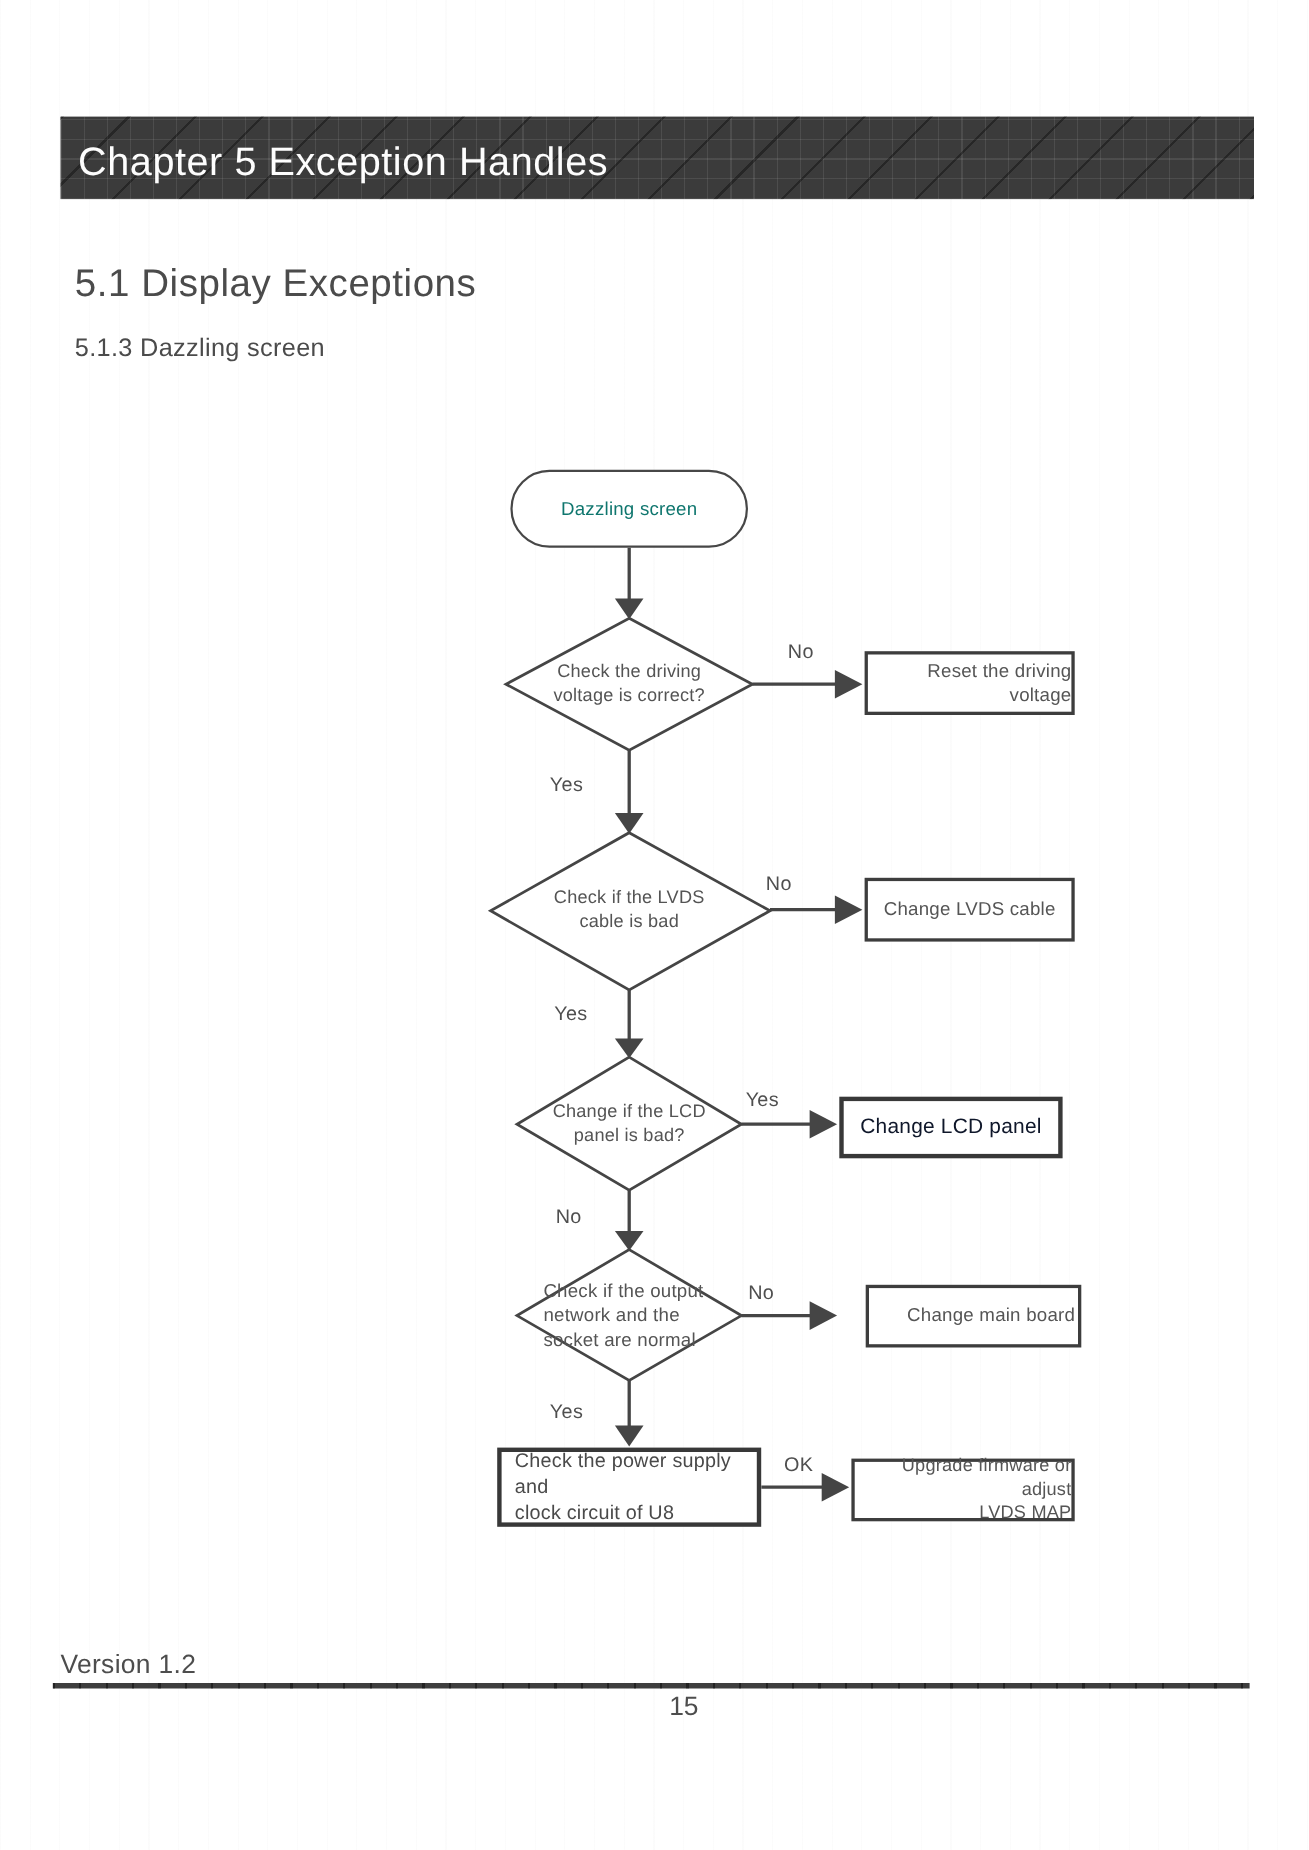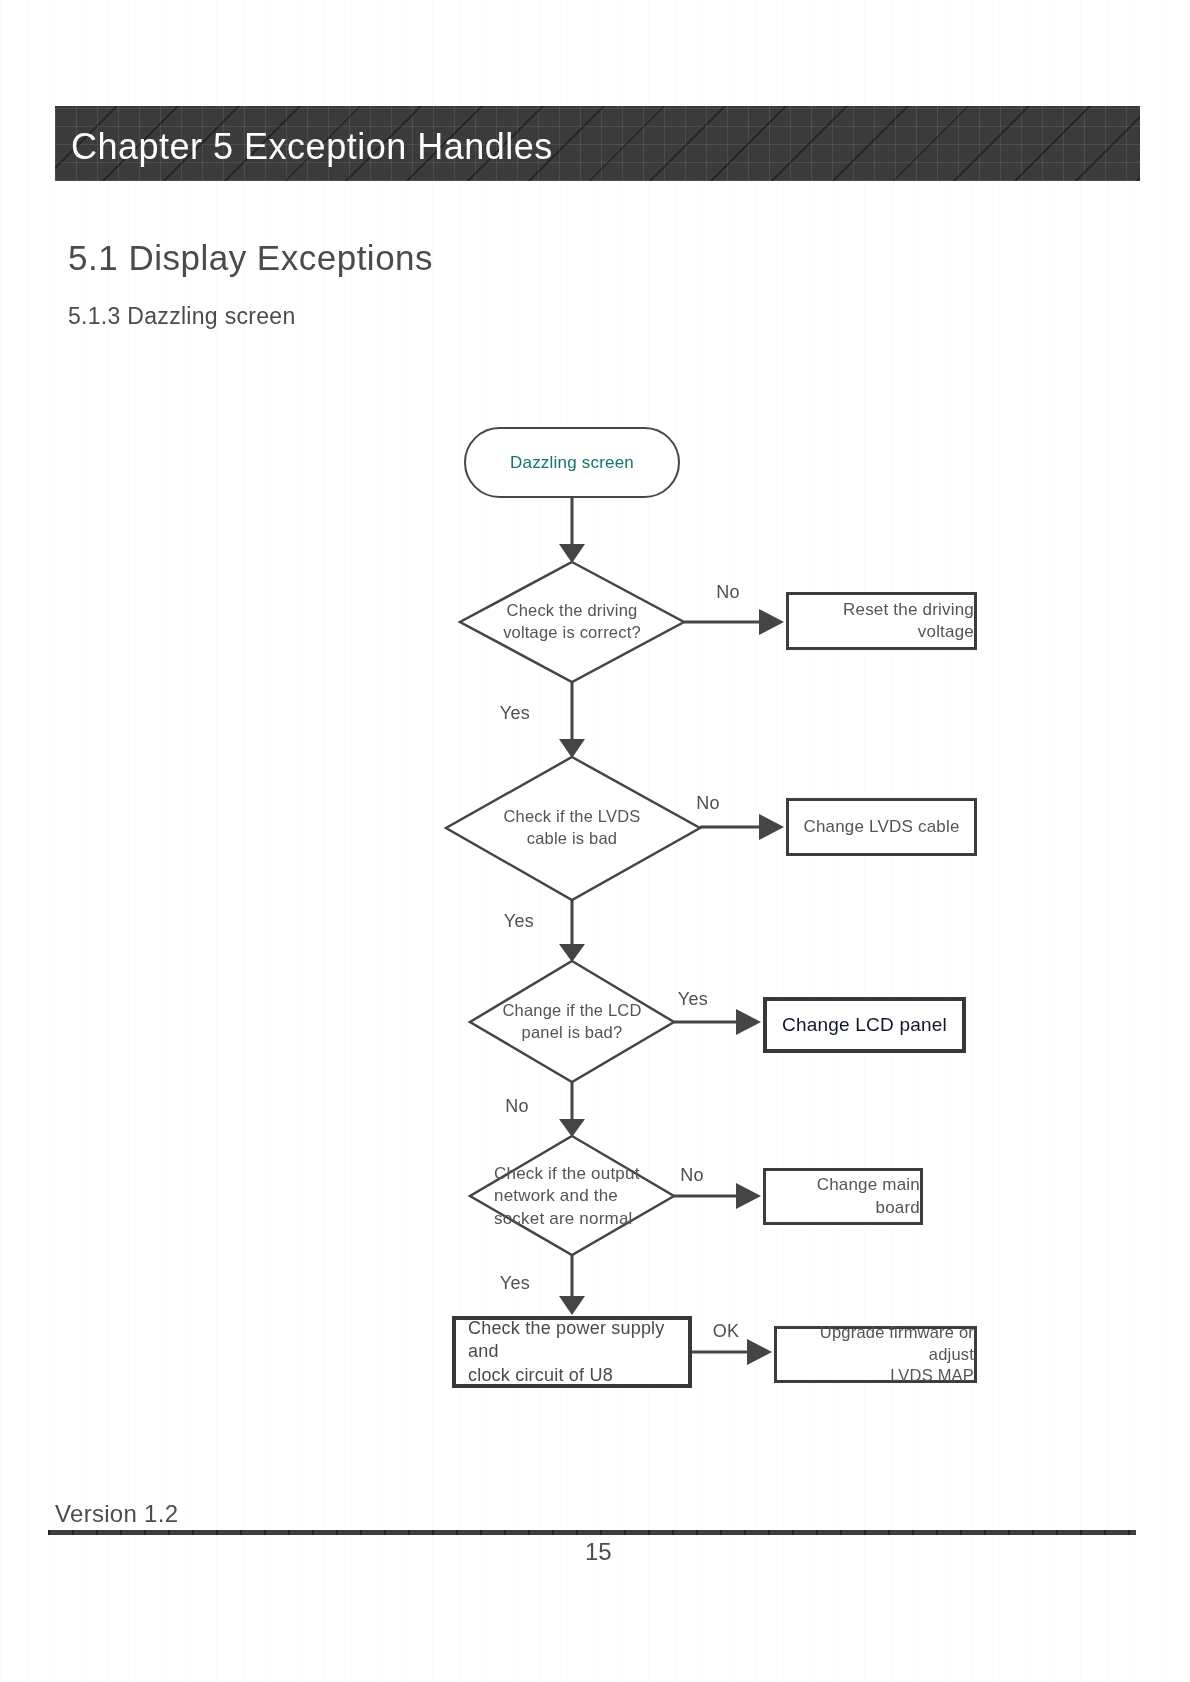--- a/index.html
+++ b/index.html
@@ -61,21 +61,21 @@
   .footer-version{
     position:absolute;left:55px;top:1500px;
     font-size:24px;color:#4d4d4d;font-weight:300;letter-spacing:0.3px;
   }
   .footer-rule{
     position:absolute;left:48px;top:1530px;width:1088px;height:5px;
     background-color:#3e3e3e;
     background-image:repeating-linear-gradient(90deg, rgba(0,0,0,0.45) 0 2px, transparent 2px 24px);
   }
   .page-number{
-    position:absolute;left:585px;top:1538px;width:50px;text-align:left;
+    position:absolute;left:585px;top:1538px;width:50px;text-align:right;
     font-size:24px;color:#4d4d4d;
   }
 </style>
 </head>
 <body>
 
 <div class="page">
 
   <div class="chapter-bar">
     <span class="title">Chapter 5 Exception Handles</span>
@@ -127,21 +127,21 @@
 cable is bad</div>
   <div class="node-text" style="left:462px;top:1000px;width:220px;">Change if the LCD
 panel is bad?</div>
   <div class="node-text" style="left:494px;top:1163px;width:210px;text-align:left;font-size:17px;">Check if the output
 network and the
 socket are normal</div>
 
   <div class="rect-node" style="left:786px;top:592px;width:191px;height:58px;">Reset the driving voltage</div>
   <div class="rect-node" style="left:786px;top:798px;width:191px;height:58px;">Change LVDS cable</div>
   <div class="rect-node heavy" style="left:763px;top:997px;width:203px;height:56px;font-size:19px;color:#0f172a;">Change LCD panel</div>
-  <div class="rect-node" style="left:763px;top:1168px;width:160px;height:57px;padding-left:32px;">Change main board</div>
+  <div class="rect-node" style="left:787px;top:1168px;width:196px;height:57px;padding-left:32px;">Change main board</div>
   <div class="rect-node heavy" style="left:452px;top:1316px;width:240px;height:72px;font-size:18px;color:#4a4a4a;justify-content:flex-start;text-align:left;padding-left:12px;padding-right:6px;">Check the power supply and
 clock circuit of U8</div>
   <div class="rect-node" style="left:774px;top:1326px;width:203px;height:57px;font-size:16.5px;">Upgrade firmware or adjust
 LVDS MAP</div>
 
   <div class="edge-label" style="left:700px;top:582px;">No</div>
   <div class="edge-label" style="left:487px;top:703px;">Yes</div>
   <div class="edge-label" style="left:680px;top:793px;">No</div>
   <div class="edge-label" style="left:491px;top:911px;">Yes</div>
   <div class="edge-label" style="left:665px;top:989px;">Yes</div>

